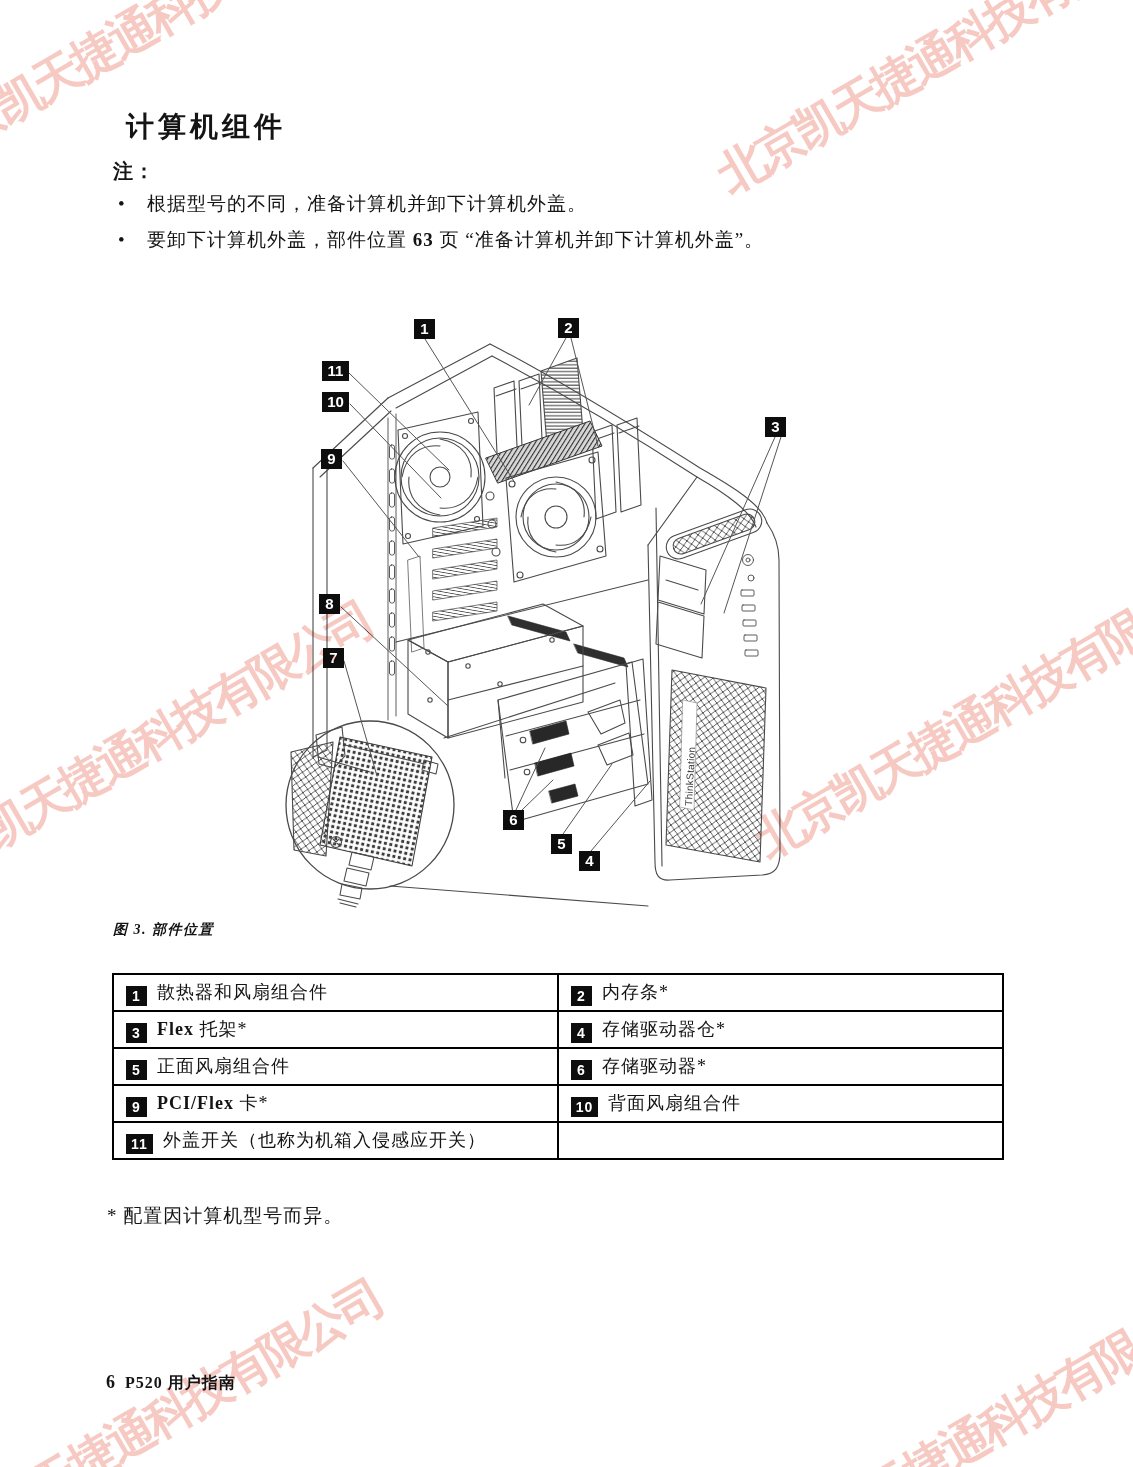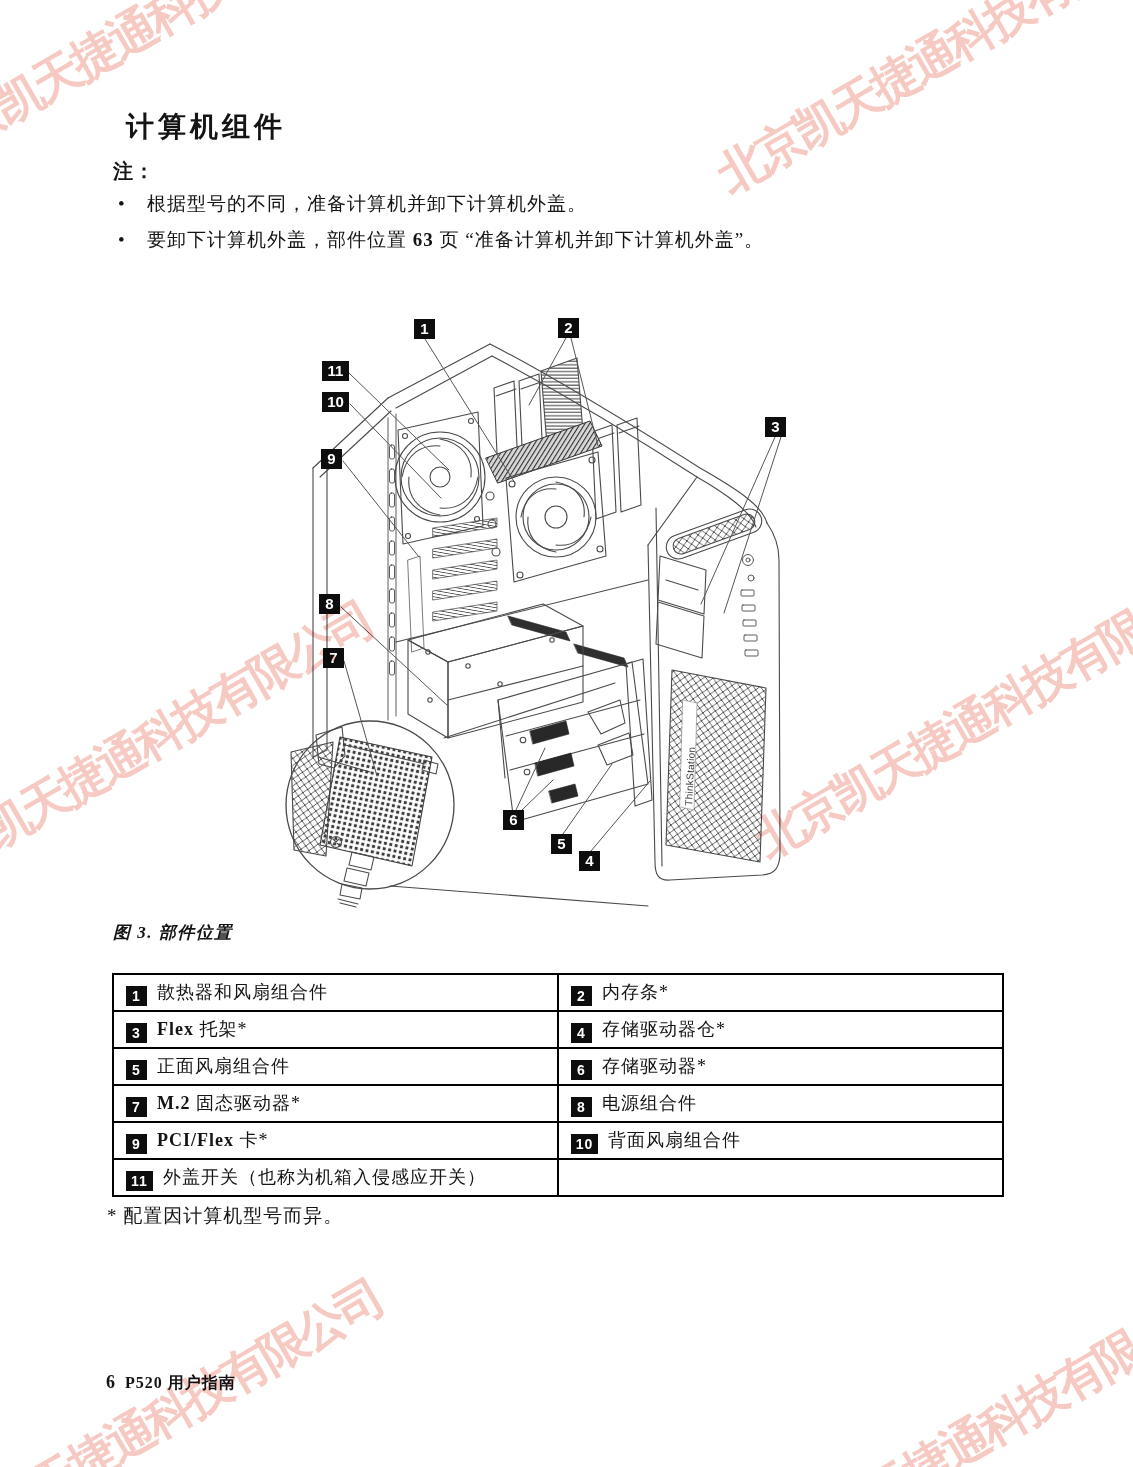--- a/index.html
+++ b/index.html
@@ -19,21 +19,21 @@
   .b1{top:192px;} .b2{top:228px;}
   
   .diagram{position:absolute;left:280px;top:300px;width:545px;height:615px;}
   .diagram svg{position:absolute;left:0;top:0;}
   #callout-layer{position:absolute;inset:0;}
   .callout{position:absolute;width:21px;height:20px;background:#0d0d0d;color:#fff;
            font-family:"Liberation Sans","DejaVu Sans",sans-serif;font-weight:700;
            font-size:15px;line-height:20px;text-align:center;}
   .callout.wide{width:27px;}
   
-  .fig-caption{position:absolute;left:113px;top:921px;font-size:17px;font-weight:700;
+  .fig-caption{position:absolute;left:113px;top:921px;font-size:14px;font-weight:700;
                font-style:italic;letter-spacing:1.5px;text-align:right;}
   .parts-table{position:absolute;left:112px;top:973px;width:892px;border-collapse:collapse;
                table-layout:fixed;}
   .parts-table td{border:2px solid #000;height:35px;font-size:18px;padding:0 4px 0 12px;
                   vertical-align:middle;letter-spacing:1px;}
   .chip{display:inline-block;min-width:21px;height:20px;background:#0d0d0d;color:#fff;
         font-family:"Liberation Sans","DejaVu Sans",sans-serif;font-weight:700;font-size:14px;
         line-height:20px;text-align:center;margin-right:10px;vertical-align:-3px;}
   .chip.wide{min-width:27px;}
   .footnote{position:absolute;left:107px;top:1203px;font-size:19px;letter-spacing:1px;}
@@ -287,24 +287,20 @@
         </tr>
         <tr>
           <td><span class="chip">3</span><span class="part-label"><b>Flex</b> 托架*</span></td>
           <td><span class="chip">4</span><span class="part-label">存储驱动器仓*</span></td>
         </tr>
         <tr>
           <td><span class="chip">5</span><span class="part-label">正面风扇组合件</span></td>
           <td><span class="chip">6</span><span class="part-label">存储驱动器*</span></td>
         </tr>
         <tr>
-          <td><span class="chip">7</span><span class="part-label"><b>M.2</b> 固态驱动器*</span></td>
-          <td><span class="chip">8</span><span class="part-label">电源组合件</span></td>
-        </tr>
-        <tr>
           <td><span class="chip">9</span><span class="part-label"><b>PCI/Flex</b> 卡*</span></td>
           <td><span class="chip wide">10</span><span class="part-label">背面风扇组合件</span></td>
         </tr>
         <tr>
           <td><span class="chip wide">11</span><span class="part-label">外盖开关（也称为机箱入侵感应开关）</span></td>
           <td></td>
         </tr>
       </tbody>
   </table>
 

